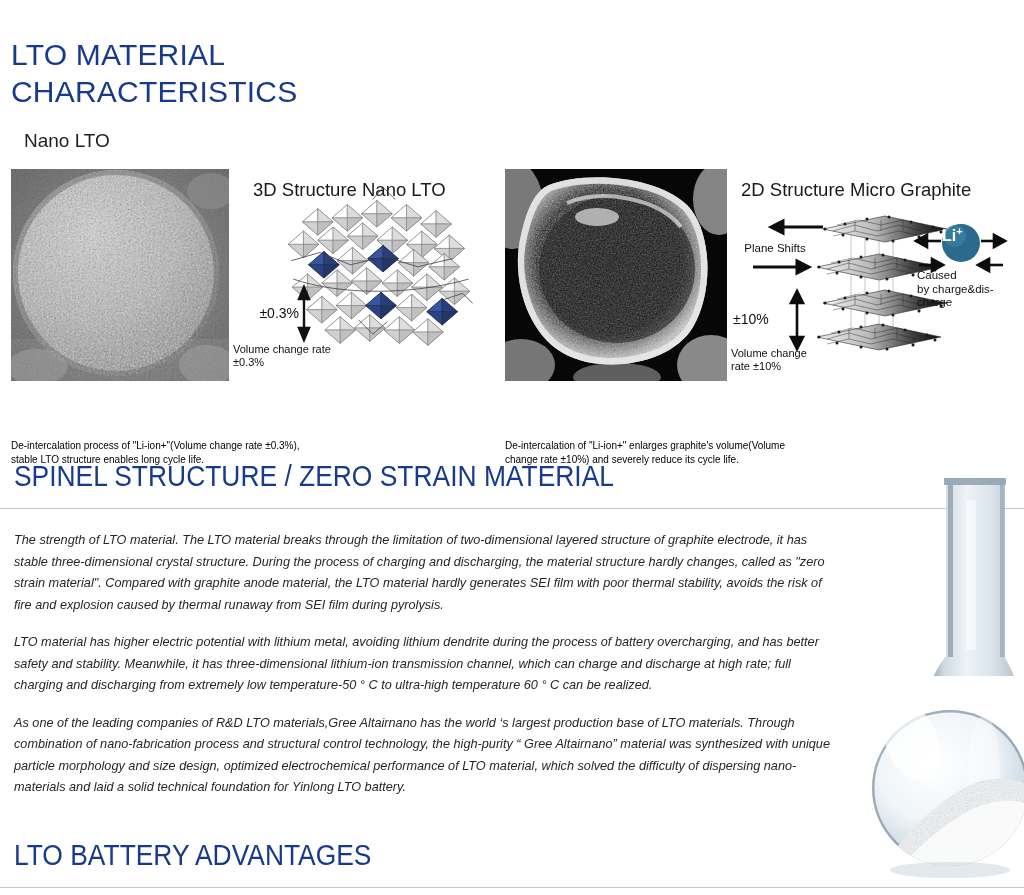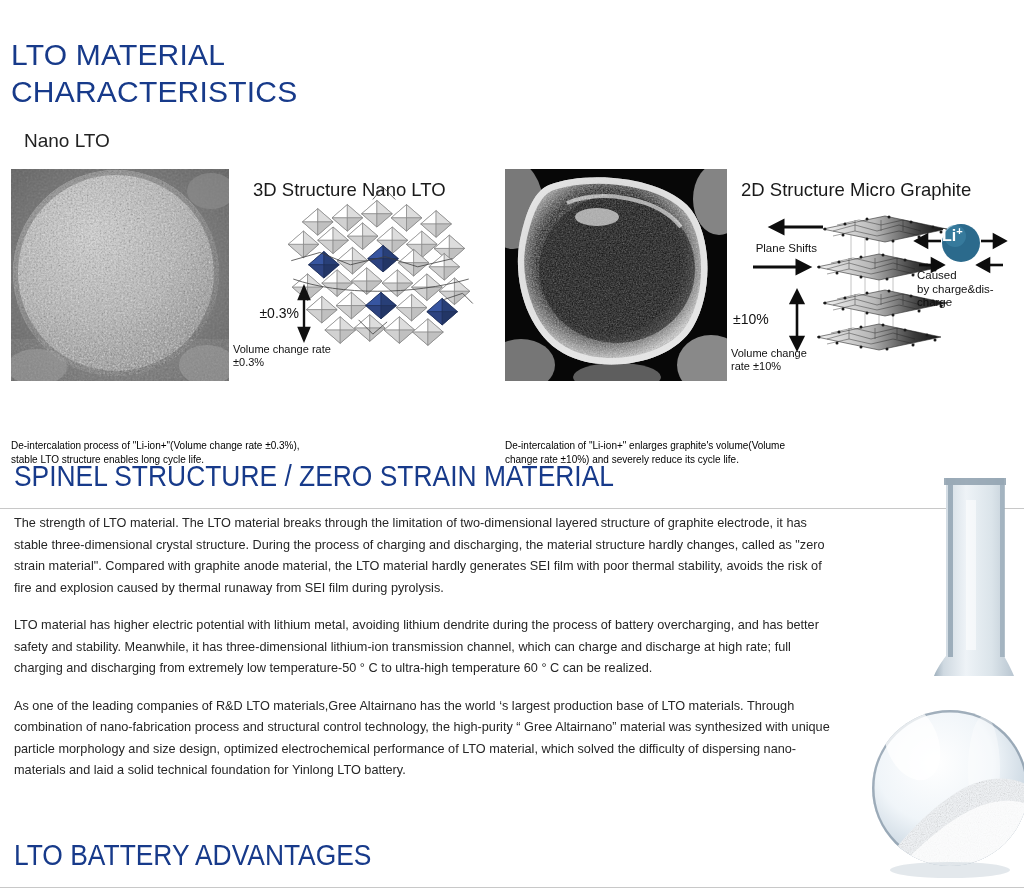--- a/index.html
+++ b/index.html
@@ -99,22 +99,23 @@
     line-height: 1.42;
     white-space: pre-line;
     margin-top: 46px;
   }
   #caption-nano { left: 11px; top: 393px; width: 480px; }
   #caption-graphite { left: 505px; top: 393px; width: 500px; }
 
   
   #body-copy {
     position: absolute;
-    left: 14px; top: 512px;
+    left: 14px; top: 529px;
     width: 862px;
+    font-style: italic;
   }
   #body-copy p {
     color: #262626;
     font-size: 13.3px;
     line-height: 1.62;
     margin-bottom: 16px;
     transform: scaleX(0.955);
     transform-origin: left top;
     white-space: pre-line;
   }
@@ -398,21 +399,21 @@
           <polygon points="212,96 201,90 201,102"></polygon>
           <line x1="254" y1="96" x2="272" y2="96"></line>
           <polygon points="247,96 258,90 258,102"></polygon>
         </g>
         <circle cx="230" cy="74" r="19" fill="#2b6a8c"></circle>
         <circle cx="224" cy="67" r="11" fill="#3f87aa" opacity="0.55"></circle>
       </svg>
 
       <div style="position:absolute;left:211px;top:57px;width:40px;text-align:left;color:#fff;font-size:16px;font-weight:700;line-height:1;"><span>Li</span><span style="font-size:11px;vertical-align:super;">+</span></div>
 
-      <div class="dlabel" style="left:2px;top:73px;width:84px;text-align:right;font-size:11.5px;">Plane Shifts</div>
+      <div class="dlabel" style="left:2px;top:73px;width:84px;text-align:center;font-size:11.5px;">Plane Shifts</div>
 
       <div class="dlabel lg" style="left:2px;top:142px;width:52px;text-align:left;">±10%</div>
 
       <div class="dlabel" style="left:0px;top:178px;width:134px;">Volume change
 rate ±10%</div>
 
       <div class="dlabel" style="left:186px;top:100px;width:92px;font-size:11.5px;">Caused
 by charge&amp;dis-
 charge</div>
     </div>

